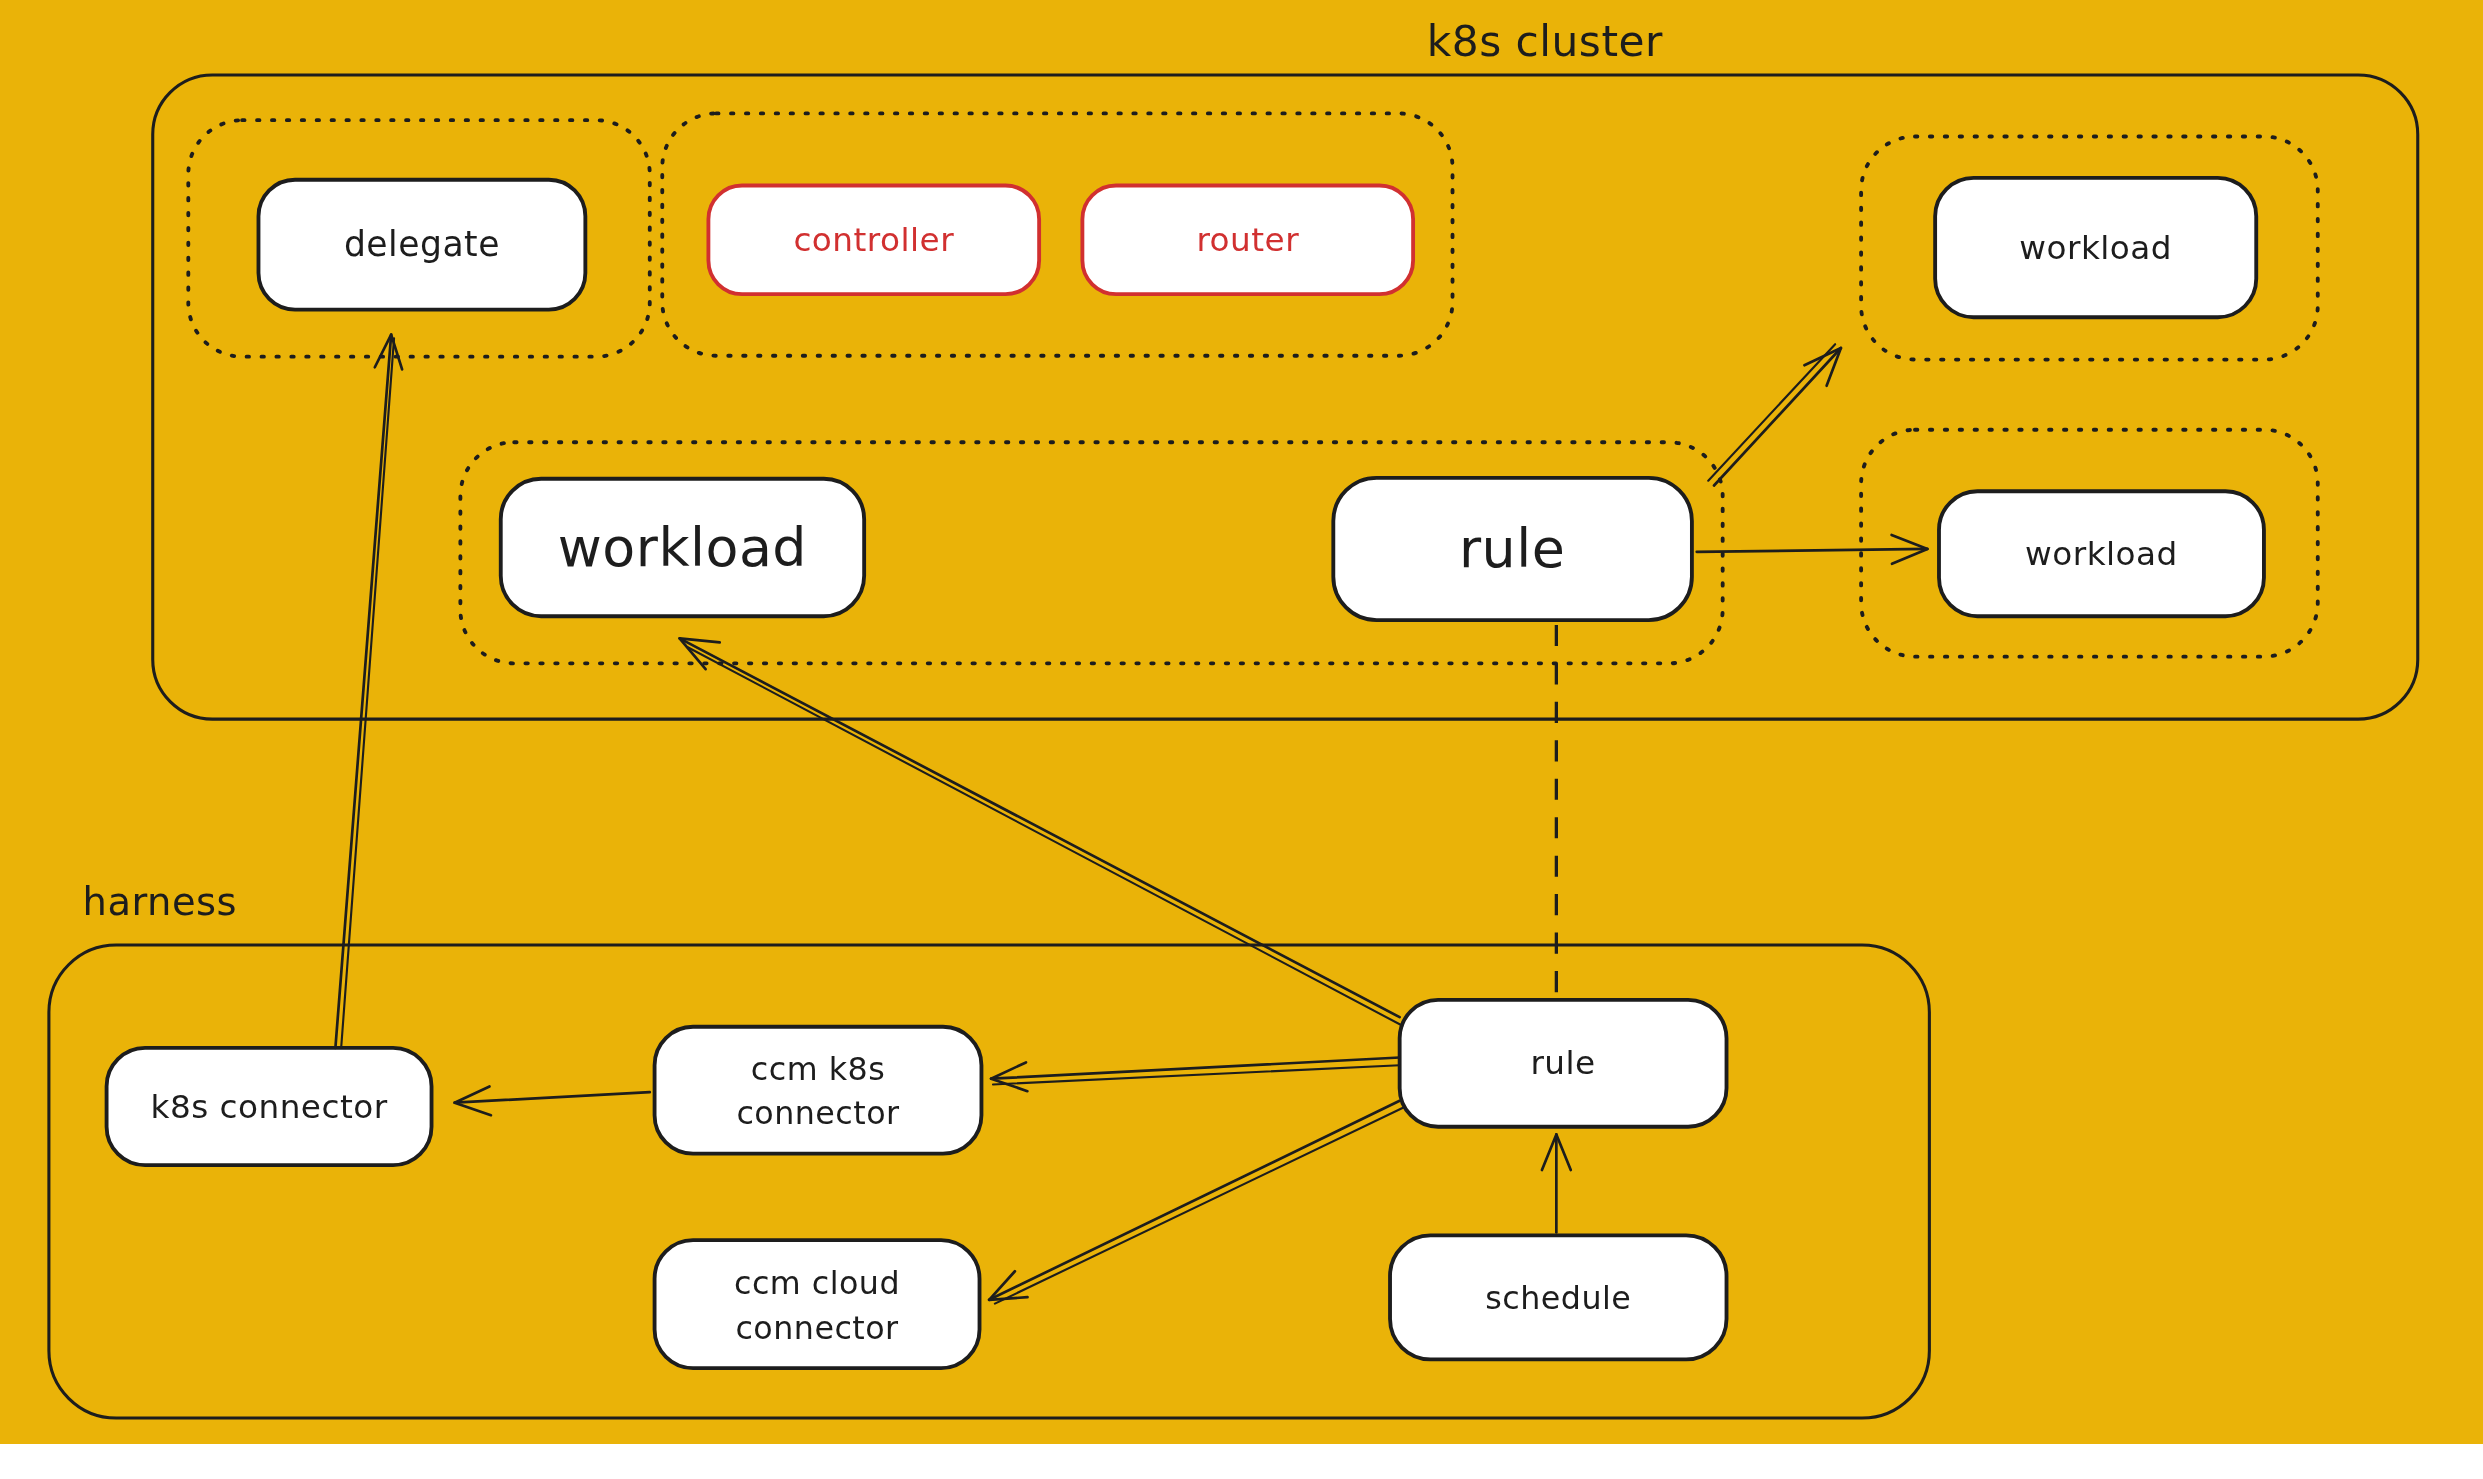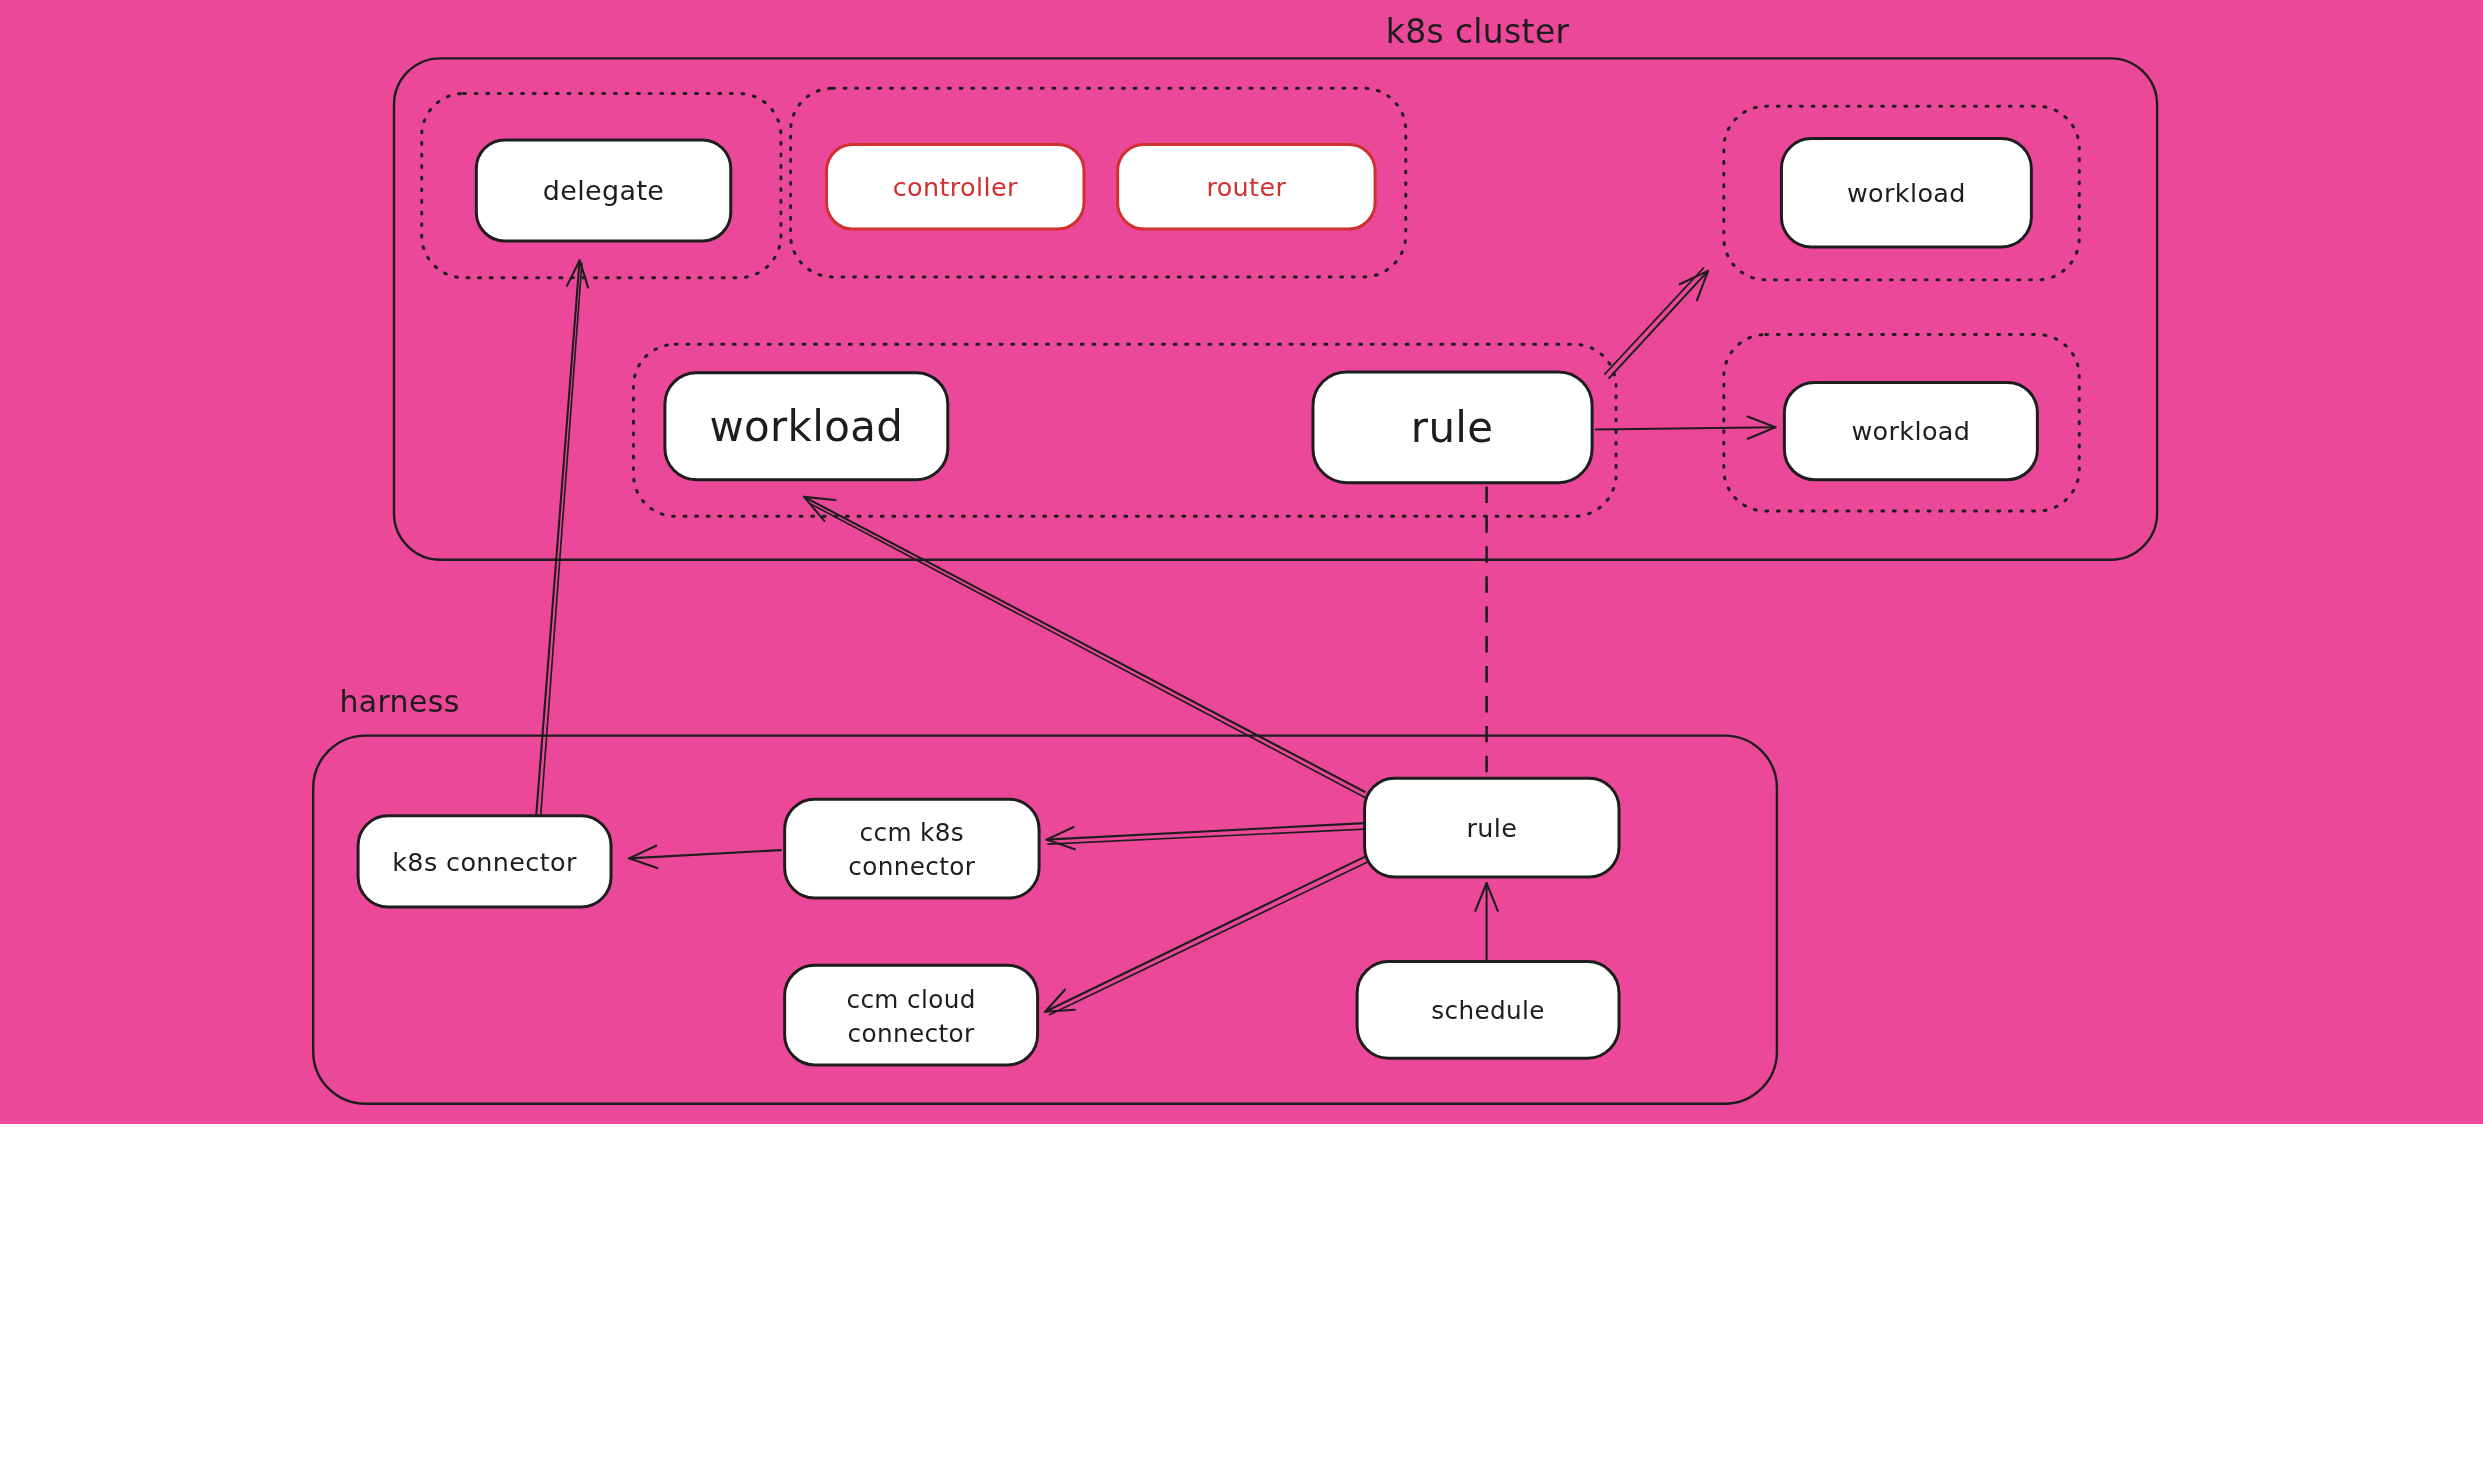--- a/index.html
+++ b/index.html
@@ -2,23 +2,23 @@
 <html><head>
 <meta charset="utf-8">
 <style>
   html, body {
     margin: 0;
     padding: 0;
     background: #ffffff;
   }
   .canvas-wrap {
     width: 2483px;
-    height: 1124px;
+    height: 1444px;
     position: relative;
-    background: #ec4899;
+    background: #eab308;
     overflow: hidden;
   }
   svg {
     display: block;
     width: 100%;
     height: 100%;
   }
   .sketch-text {
     font-family: "DejaVu Sans", "Liberation Sans", sans-serif;
     fill: #1d1d1d;

